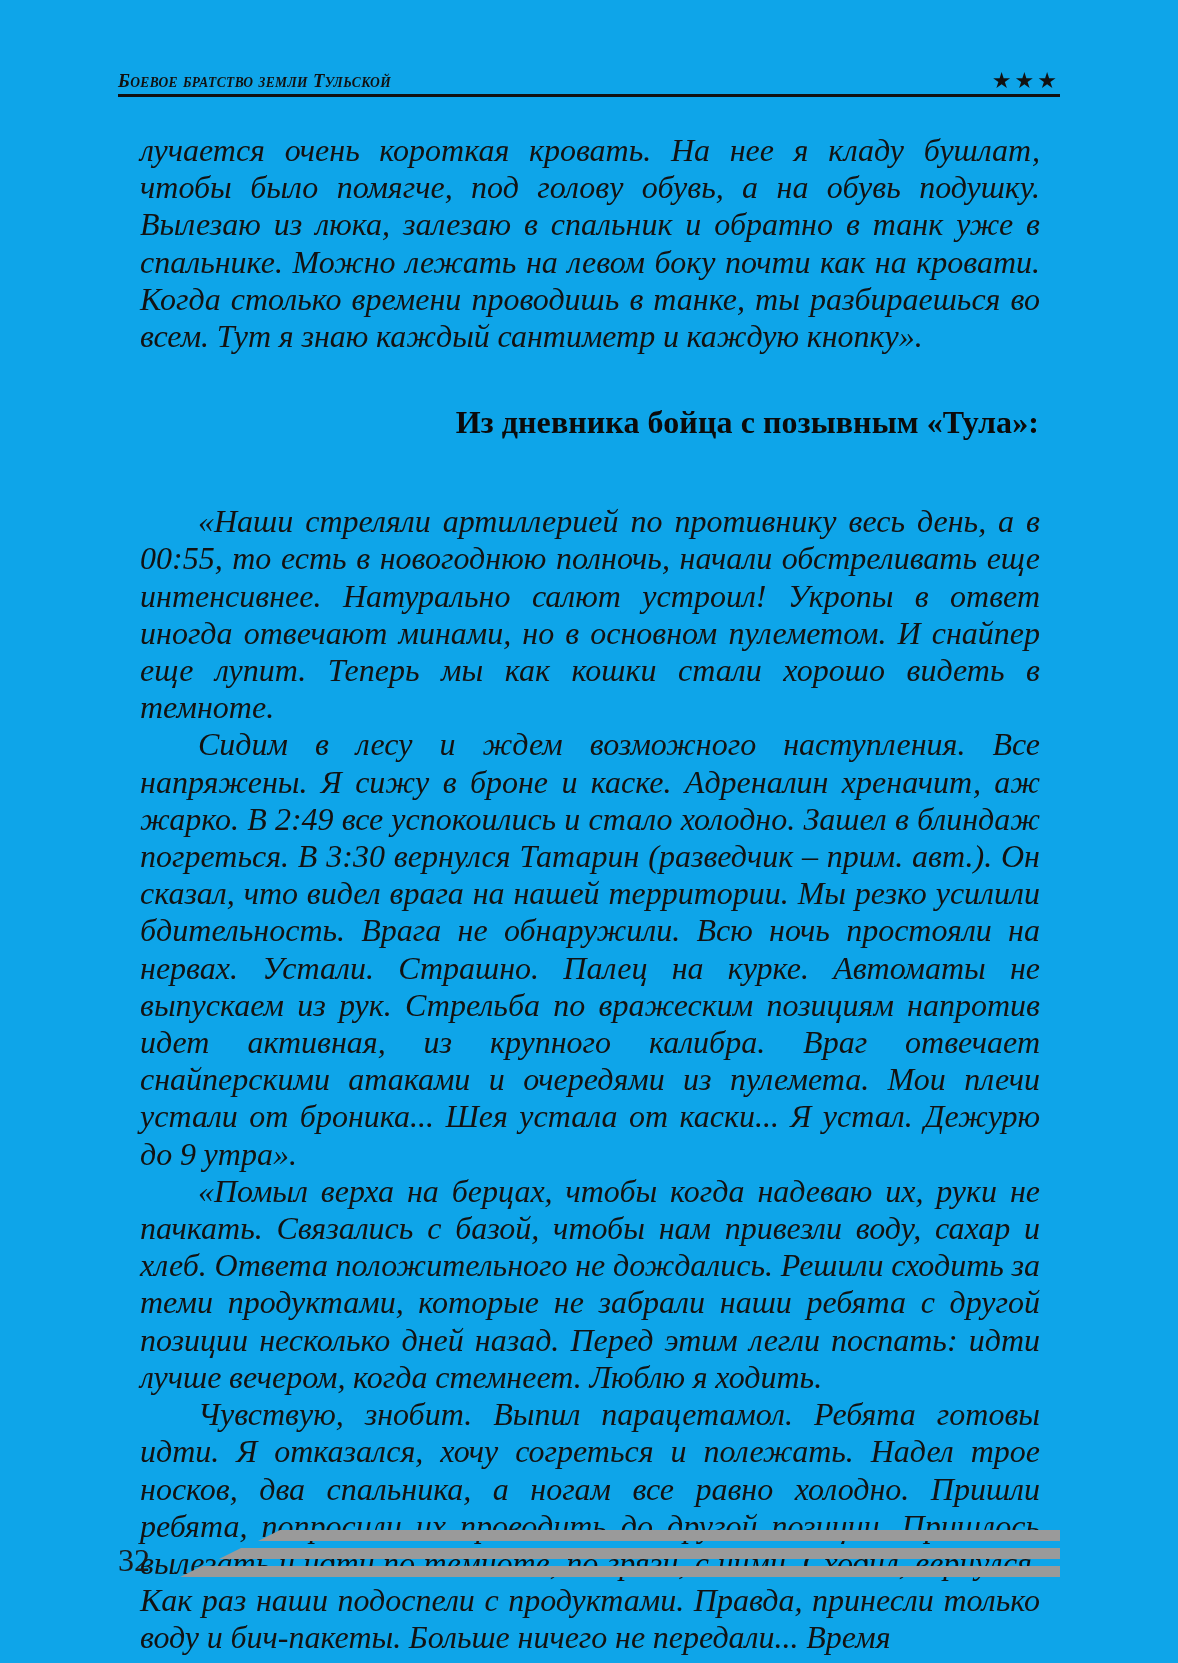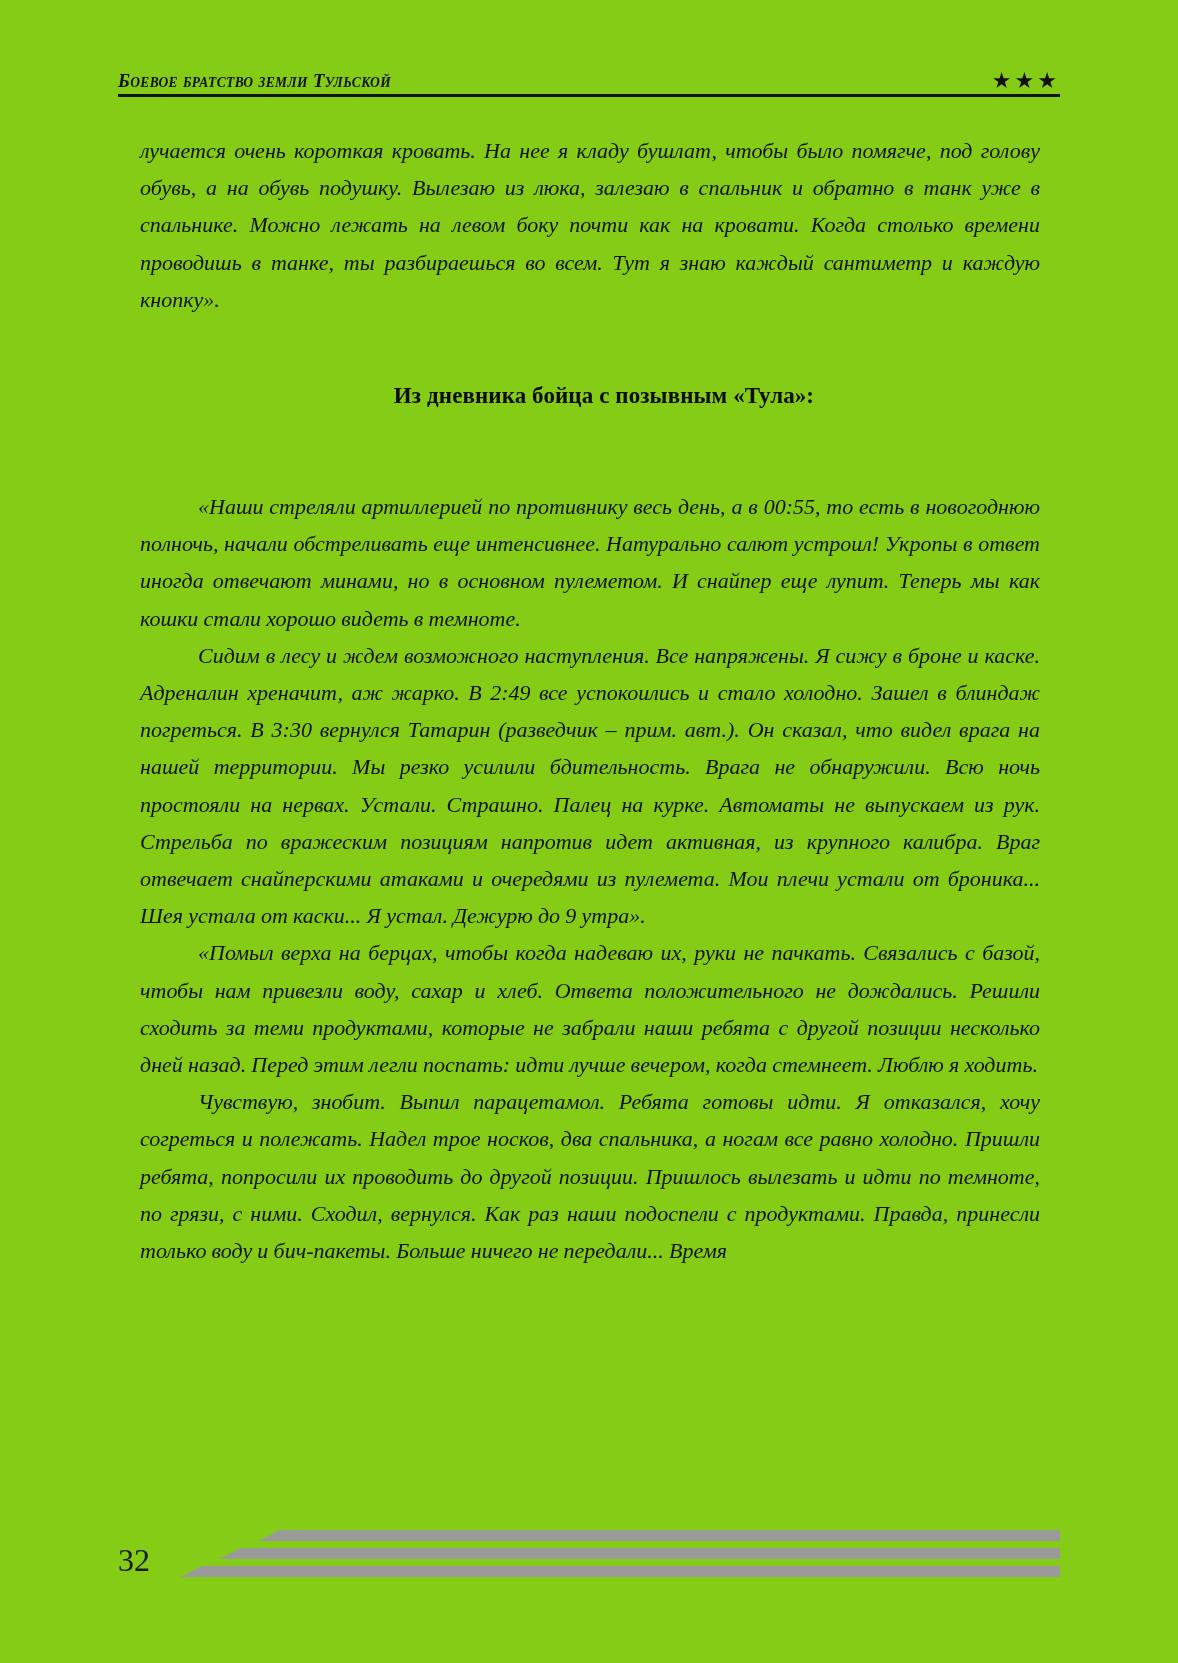--- a/index.html
+++ b/index.html
@@ -7,21 +7,21 @@
     margin: 0;
     padding: 0;
     background: #ffffff;
   }
 
   .page {
     position: relative;
     width: 1178px;
     height: 1663px;
     margin: 0 auto;
-    background: #84cc16;
+    background: #0ea5e9;
     overflow: hidden;
     font-family: "Liberation Serif", "DejaVu Serif", serif;
     color: #101010;
     box-sizing: border-box;
   }
 
   
   .running-head {
     position: absolute;
     left: 118px;
@@ -67,44 +67,44 @@
   .text-column {
     position: absolute;
     left: 140px;
     top: 132px;
     width: 900px;
   }
 
   .body-par {
     margin: 0;
     font-style: italic;
-    font-size: 22px;
+    font-size: 32px;
     line-height: 37.2px;
     text-align: justify;
     text-justify: inter-word;
     word-spacing: -0.3px;
     color: #121212;
     hyphens: none;
   }
 
   .body-par.cont {
     text-indent: 0;
   }
 
   .body-par.indent {
     text-indent: 58px;
   }
 
   .section-heading {
-    margin: 12px;
+    margin: 1px;
     font-style: normal;
     font-weight: 700;
-    font-size: 23px;
+    font-size: 32px;
     line-height: 36px;
-    text-align: center;
+    text-align: right;
     padding-left: 28px;
     color: #0b0b0b;
     letter-spacing: 0.1px;
   }
 
   .gap-before-heading { height: 48px; }
   .gap-after-heading  { height: 62px; }
 
   
   .footer {

